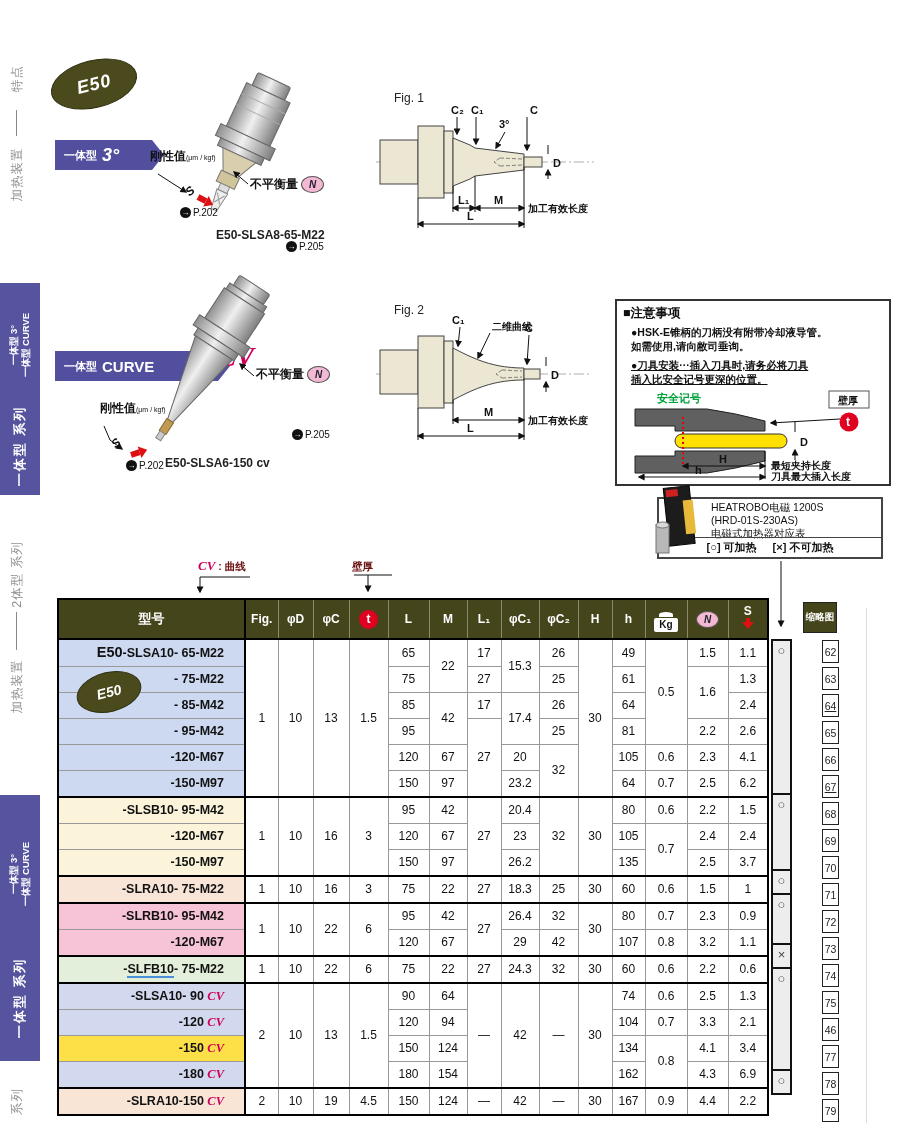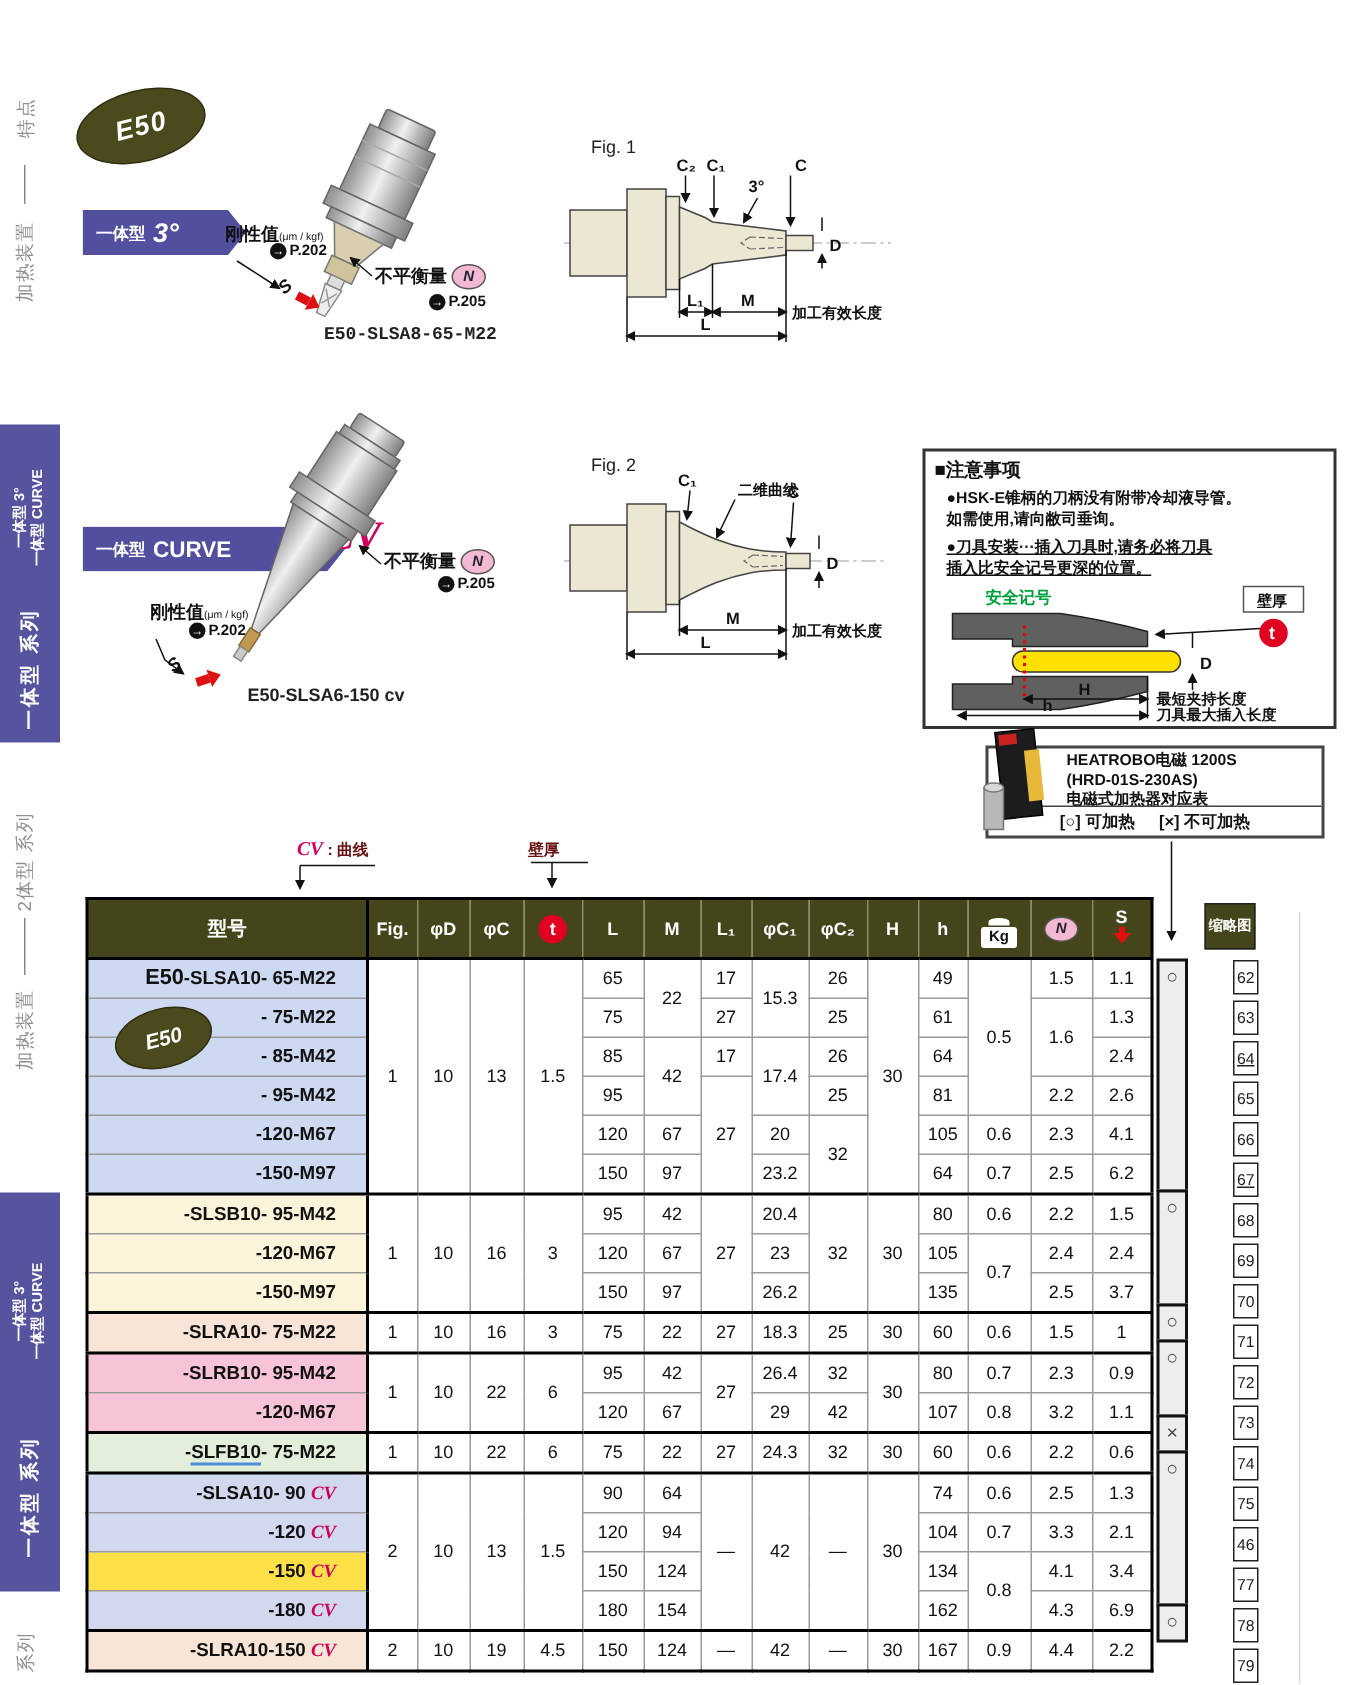--- a/index.html
+++ b/index.html
@@ -19,36 +19,36 @@
   .ribbon{position:absolute;height:30px;background:#514f9e;color:#fff;display:flex;align-items:center;
           padding:0 16px 0 9px;clip-path:polygon(0 0,calc(100% - 12px) 0,100% 50%,calc(100% - 12px) 100%,0 100%);}
   .ribbon .rs{font-size:11px;font-weight:bold;margin-right:5px;}
   .ribbon .rb{font-size:18px;font-weight:bold;font-style:italic;}
   .ribbon.r2 .rb{font-size:15px;font-style:normal;}
   .cvlogo{position:absolute;font-family:"Liberation Serif",serif;font-style:italic;font-weight:bold;
           color:#d0005a;font-size:27px;}
   
   .lab{position:absolute;font-size:12px;font-weight:bold;color:#111;white-space:nowrap;}
   .lab .unit{font-size:7px;font-weight:normal;}
-  .pref{position:absolute;display:inline-flex;align-items:flex-end;font-weight:bold;font-size:10px;color:#111;}
+  .pref{position:absolute;display:inline-flex;align-items:flex-end;font-weight:normal;font-size:10px;color:#111;margin-top:45px;}
   .pref .dot{width:11px;height:11px;border-radius:50%;background:#111;color:#fff;margin-right:2px;
              display:inline-flex;align-items:center;justify-content:center;}
   .pref .dot::after{content:"\2192";font-size:8px;line-height:1;}
   .n-badge{display:inline-block;width:21px;height:15px;background:#f3b8d2;border:1px solid #555;
            border-radius:50%;color:#223;font-weight:bold;font-style:italic;font-size:10px;line-height:15px;
            text-align:center;vertical-align:middle;margin-left:3px;}
   .s-rot{position:absolute;font-style:italic;font-weight:bold;font-size:12px;color:#111;transform:rotate(-40deg);}
   .cap{position:absolute;font-size:12px;font-weight:bold;color:#222;white-space:nowrap;}
   
   .notes{position:absolute;left:615px;top:299px;width:272px;height:183px;border:2px solid #333;background:#fff;}
   .notes .ntitle{position:absolute;left:6px;top:4px;font-size:12.5px;font-weight:bold;}
   .notes .nb{position:absolute;left:14px;font-size:10.5px;font-weight:bold;line-height:14px;white-space:pre-line;}
   
   .hbox{position:absolute;left:657px;top:497px;width:226px;height:62px;border:2px solid #444;background:#fff;box-sizing:border-box;}
-  .hbox .txt{position:absolute;left:52px;top:2px;font-size:10.5px;font-weight:bold;line-height:13px;white-space:nowrap;}
+  .hbox .txt{position:absolute;left:52px;top:2px;font-size:10.5px;font-weight:normal;line-height:13px;white-space:nowrap;}
   .hbox .bottom{position:absolute;left:0;right:0;bottom:0;height:19px;border-top:1.5px solid #444;
                 display:flex;align-items:center;justify-content:center;gap:16px;font-size:11px;font-weight:bold;}
   
   .annot{position:absolute;font-size:10.5px;font-weight:bold;color:#6b1212;white-space:nowrap;}
   .cv-mini{font-family:"Liberation Serif",serif;font-style:italic;font-weight:bold;color:#d0005a;font-size:13px;}
   
   #tablewrap{position:absolute;left:57px;top:598px;z-index:1;border-radius:13px;}
   table.spec{border-collapse:collapse;table-layout:fixed;border:2px solid #000;font-family:"Liberation Sans",sans-serif;}
   table.spec th{background:#45451c;color:#fff;border:1px solid #8a8a6a;border-bottom:2px solid #000;
                 height:38px;font-size:12px;padding:0;}
@@ -205,21 +205,21 @@
     <span class="dot"></span>
     <span>P.202</span>
     </div>
   <span class="s-rot" style="left:186px;top:184px;">S</span>
   <div class="lab" style="left:250px;top:176px;">
     <span>不平衡量</span><span class="n-badge">N</span></div>
   <div class="pref" style="left:286px;top:196px;">
     <span class="dot"></span>
     <span>P.205</span>
     </div>
-  <span class="cap" style="left:216px;top:216px;font-family:Liberation Mono, monospace;">E50-SLSA8-65-M22</span>
+  <span class="cap" style="left:216px;top:228px;">E50-SLSA8-65-M22</span>
 
   <svg class="fig" style="left:372px;top:88px;" width="230" height="160" viewBox="0 0 230 160">
     <text x="22" y="14" class="figtitle">Fig. 1</text>
     <line x1="4" y1="74" x2="222" y2="74" class="cline"></line>
     <rect x="8" y="52" width="38" height="44" class="bodyfill"></rect>
     <rect x="46" y="38" width="26" height="72" class="bodyfill"></rect>
     <rect x="72" y="43" width="9" height="62" class="bodyfill"></rect>
     <path d="M81,50 L98,57 L103,60 L152,66 L152,82 L103,88 L98,91 L81,98 Z" class="bodyfill"></path>
     <rect x="152" y="69" width="18" height="10" class="bodyfill"></rect>
     <path d="M128,70 L150,71 M128,78 L150,77 M128,70 L122,74 L128,78" class="dashl"></path>

